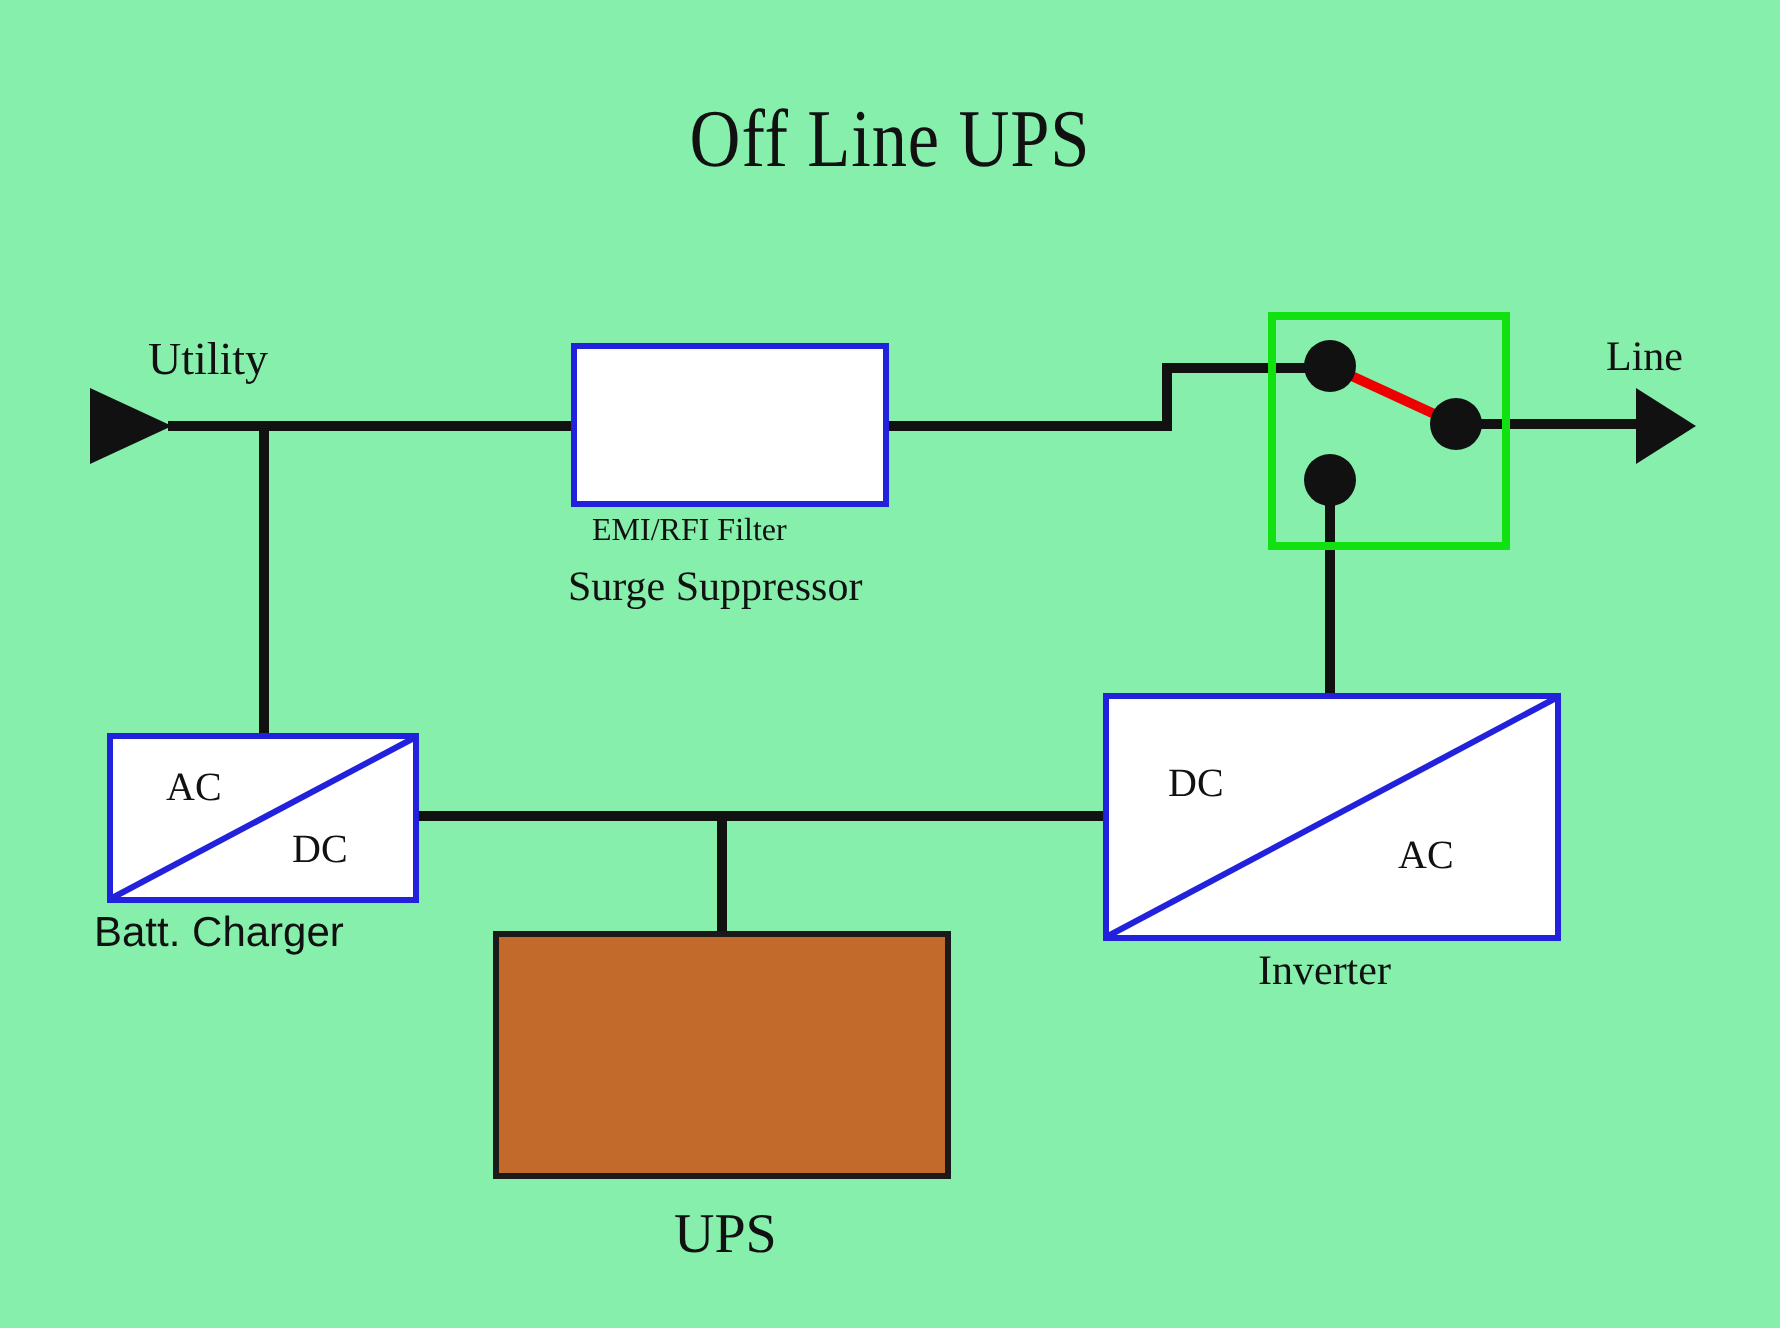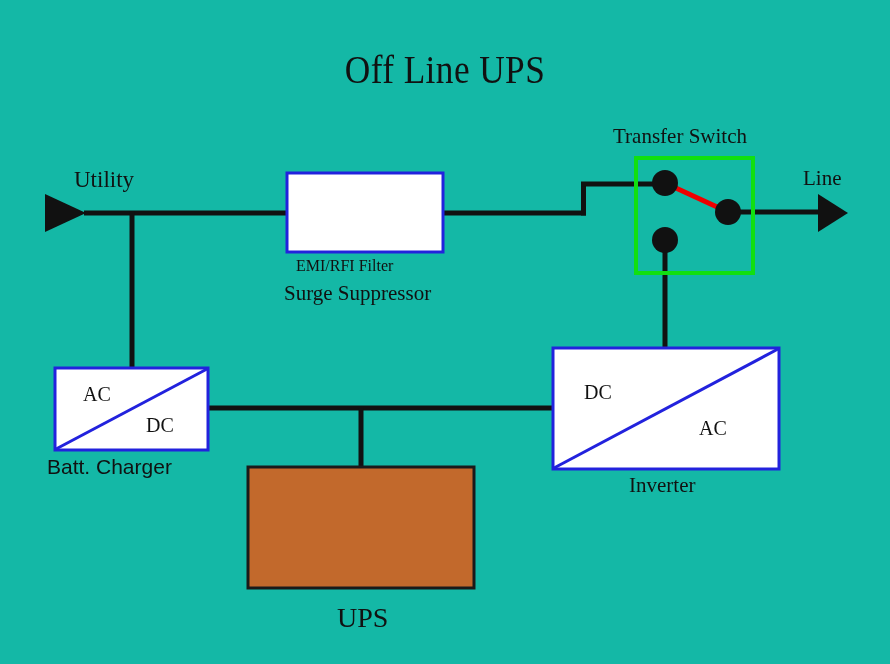--- a/index.html
+++ b/index.html
@@ -10,21 +10,21 @@
   body {
     width: 890px;
     height: 664px;
     overflow: hidden;
     font-family: "Liberation Serif", serif;
   }
   #diagram-root {
     position: relative;
     width: 890px;
     height: 664px;
-    background: #14b8a6;
+    background: #86efac;
   }
   svg#diagram-canvas {
     position: absolute;
     top: 0;
     left: 0;
     width: 890px;
     height: 664px;
     display: block;
   }
   .lbl {
@@ -119,21 +119,20 @@
 
     <rect x="248" y="467" width="226" height="121" fill="#c2692c" stroke="#1a1a1a" stroke-width="3"></rect>
   </svg>
 
   <div id="page-title">Off Line UPS</div>
 
   <div class="lbl" id="label-utility">Utility</div>
 
   <div class="lbl" id="label-load">Line</div>
 
-  <div class="lbl" id="label-transfer-switch">Transfer Switch</div>
 
   <div class="lbl" id="label-filter-1">EMI/RFI Filter</div>
 
   <div class="lbl" id="label-filter-2">Surge Suppressor</div>
 
   <div class="lbl lbl-sans" id="label-batt-charger">Batt. Charger</div>
 
   <div class="lbl" id="label-inverter">Inverter</div>
 
   <div class="lbl" id="label-ups">UPS</div>

